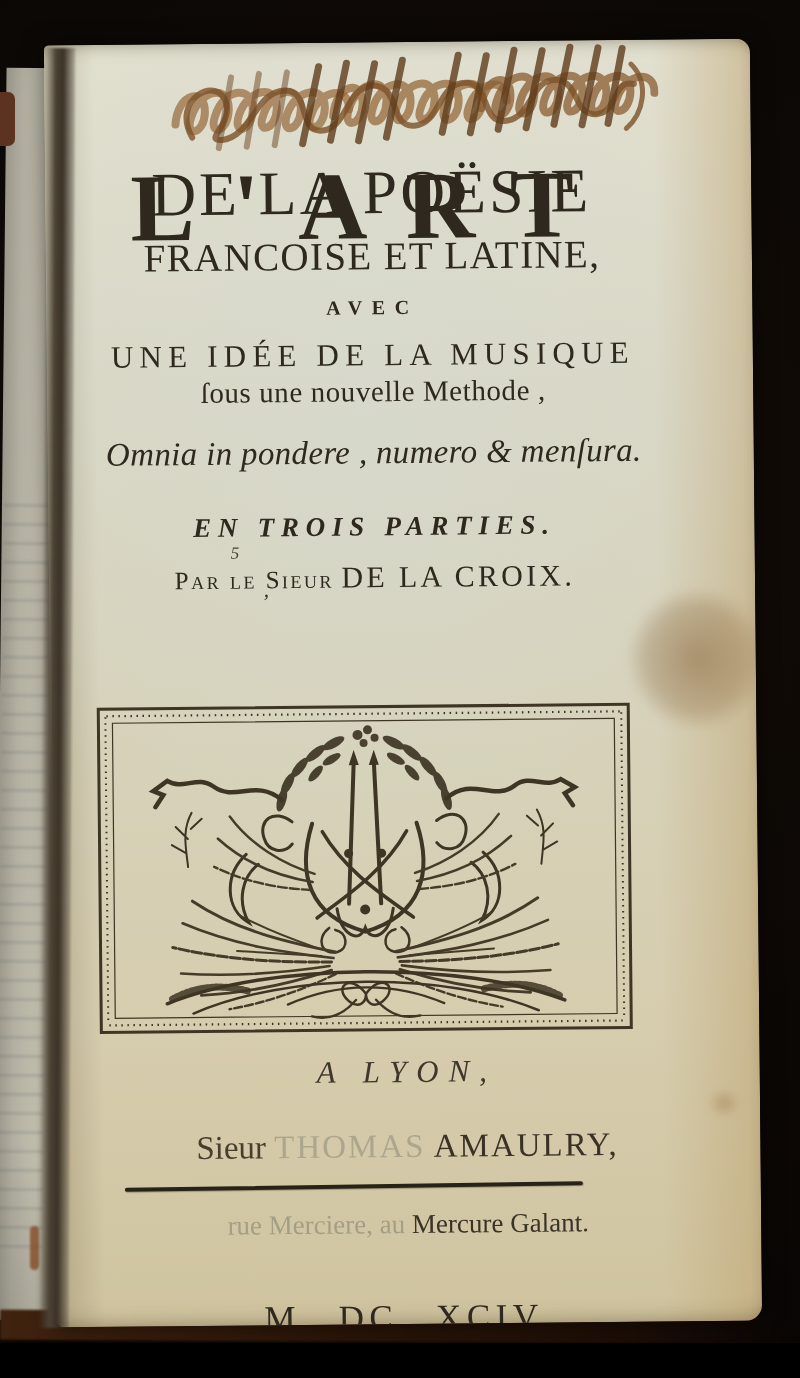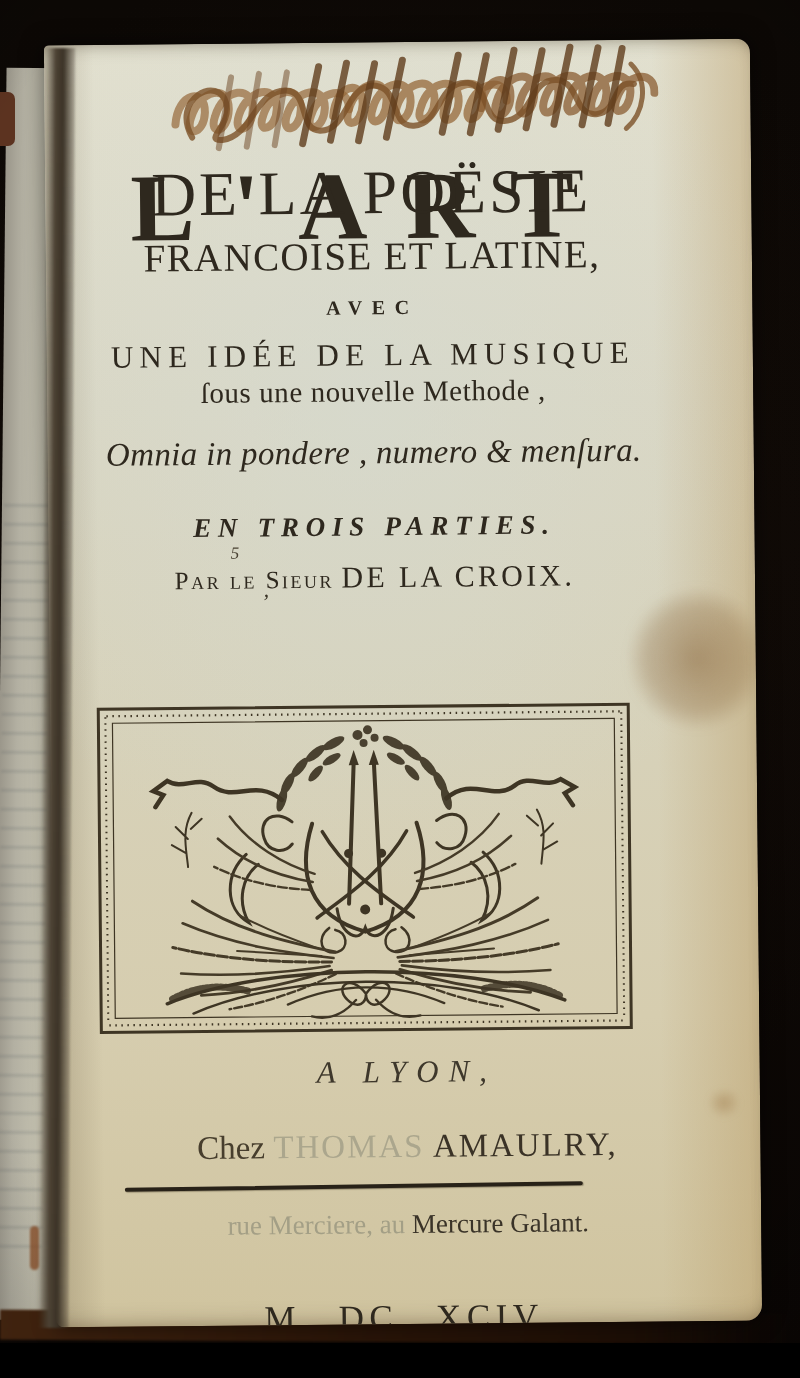--- a/index.html
+++ b/index.html
@@ -246,21 +246,21 @@
         <path d="M268 290 c-16 -22 -34 -6 -16 8 c8 6 16 2 16 -8 c16 -22 34 -6 16 8 c-8 6 -16 2 -16 -8" stroke-width="2.5"></path>
         <path d="M258 296 C244 312 230 316 214 312" stroke-width="2.4"></path>
         <path d="M278 296 C292 312 306 316 322 312" stroke-width="2.4"></path>
         <path d="M150 286 C120 278 96 282 74 294" stroke-width="7" stroke-dasharray="2 3" opacity=".85"></path>
         <path d="M386 286 C416 278 440 282 462 294" stroke-width="7" stroke-dasharray="2 3" opacity=".85"></path>
       </g>
     </svg>
 
     <div class="centered l-lyon">A LYON,</div>
     <div class="centered l-chez">
-      <span class="chez-word">Chez</span>
+      <span class="chez-word">Sieur</span>
       <span> </span>
       <span class="pub-faded">THOMAS</span>
       <span> </span>
       <span class="pub-name">AMAULRY,</span>
     </div>
     <div class="centered l-address">
       <span class="addr-faded">rue Merciere, au</span>
       <span> </span>
       <span class="addr-dark">Mercure Galant.</span>
     </div>

